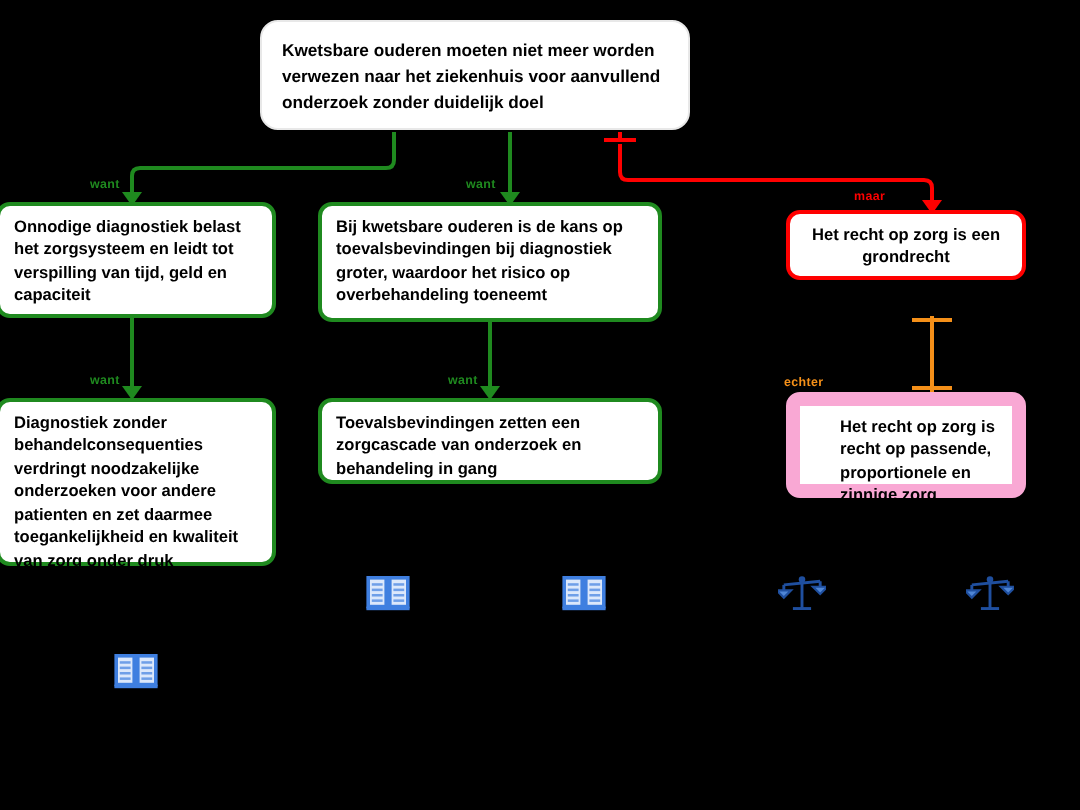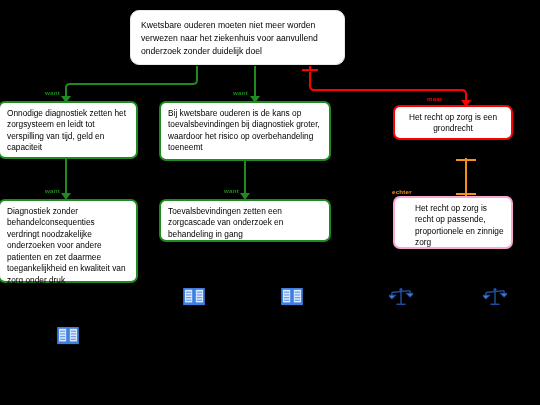--- a/index.html
+++ b/index.html
@@ -16,32 +16,32 @@
 
   .node{
     position:absolute;
     background:#ffffff;
     border-radius:7px;
     box-sizing:border-box;
     color:#000000;
     padding:5px 7px 5px 7px;
     line-height:1.22;
   }
-  .node .txt{display:block;}
+  .node .txt{display:block;font-weight:bold;}
 
   .n-root{
     border:1px solid #e8e8e8;
     border-radius:9px;
     font-size:8.6px;
     line-height:1.5;
     padding:8px 10px;
   }
   .n-green{ border:2px solid #1f8a1f; font-size:8.3px; line-height:1.38;}
   .n-red{   border:2px solid #ff0000; font-size:8.3px; line-height:1.38;text-align:center;}
-  .n-orange{border:2px solid #f9a8d4; font-size:8.3px; line-height:1.38;padding-left:20px;}
+  .n-orange{border:7px solid #f9a8d4; font-size:8.3px; line-height:1.38;padding-left:20px;}
 
   .edge-label{
     position:absolute;
     font-size:6.2px;
     font-weight:bold;
     letter-spacing:.2px;
     white-space:nowrap;
   }
   .lbl-green{color:#1f8a1f;}
   .lbl-red{color:#ff0000;}
@@ -86,21 +86,21 @@
       <path d="M 456 160 L 476 160"></path>
       <path d="M 456 194 L 476 194"></path>
     </g>
   </svg>
 
   <div class="node n-root" style="left:130px;top:10px;width:215px;height:55px;">
     <span class="txt">Kwetsbare ouderen moeten niet meer worden verwezen naar het ziekenhuis voor aanvullend onderzoek zonder duidelijk doel</span>
   </div>
 
   <div class="node n-green" style="left:-2px;top:101px;width:140px;height:58px;">
-    <span class="txt">Onnodige diagnostiek zetten het zorgsysteem en leidt tot verspilling van tijd, geld en capaciteit</span>
+    <span class="txt">Onnodige diagnostiek belast het zorgsysteem en leidt tot verspilling van tijd, geld en capaciteit</span>
   </div>
 
   <div class="node n-green" style="left:-2px;top:199px;width:140px;height:84px;">
     <span class="txt">Diagnostiek zonder behandelconsequenties verdringt noodzakelijke onderzoeken voor andere patienten en zet daarmee toegankelijkheid en kwaliteit van zorg onder druk</span>
   </div>
 
   <div class="node n-green" style="left:159px;top:101px;width:172px;height:60px;">
     <span class="txt">Bij kwetsbare ouderen is de kans op toevalsbevindingen bij diagnostiek groter, waardoor het risico op overbehandeling toeneemt</span>
   </div>
 

